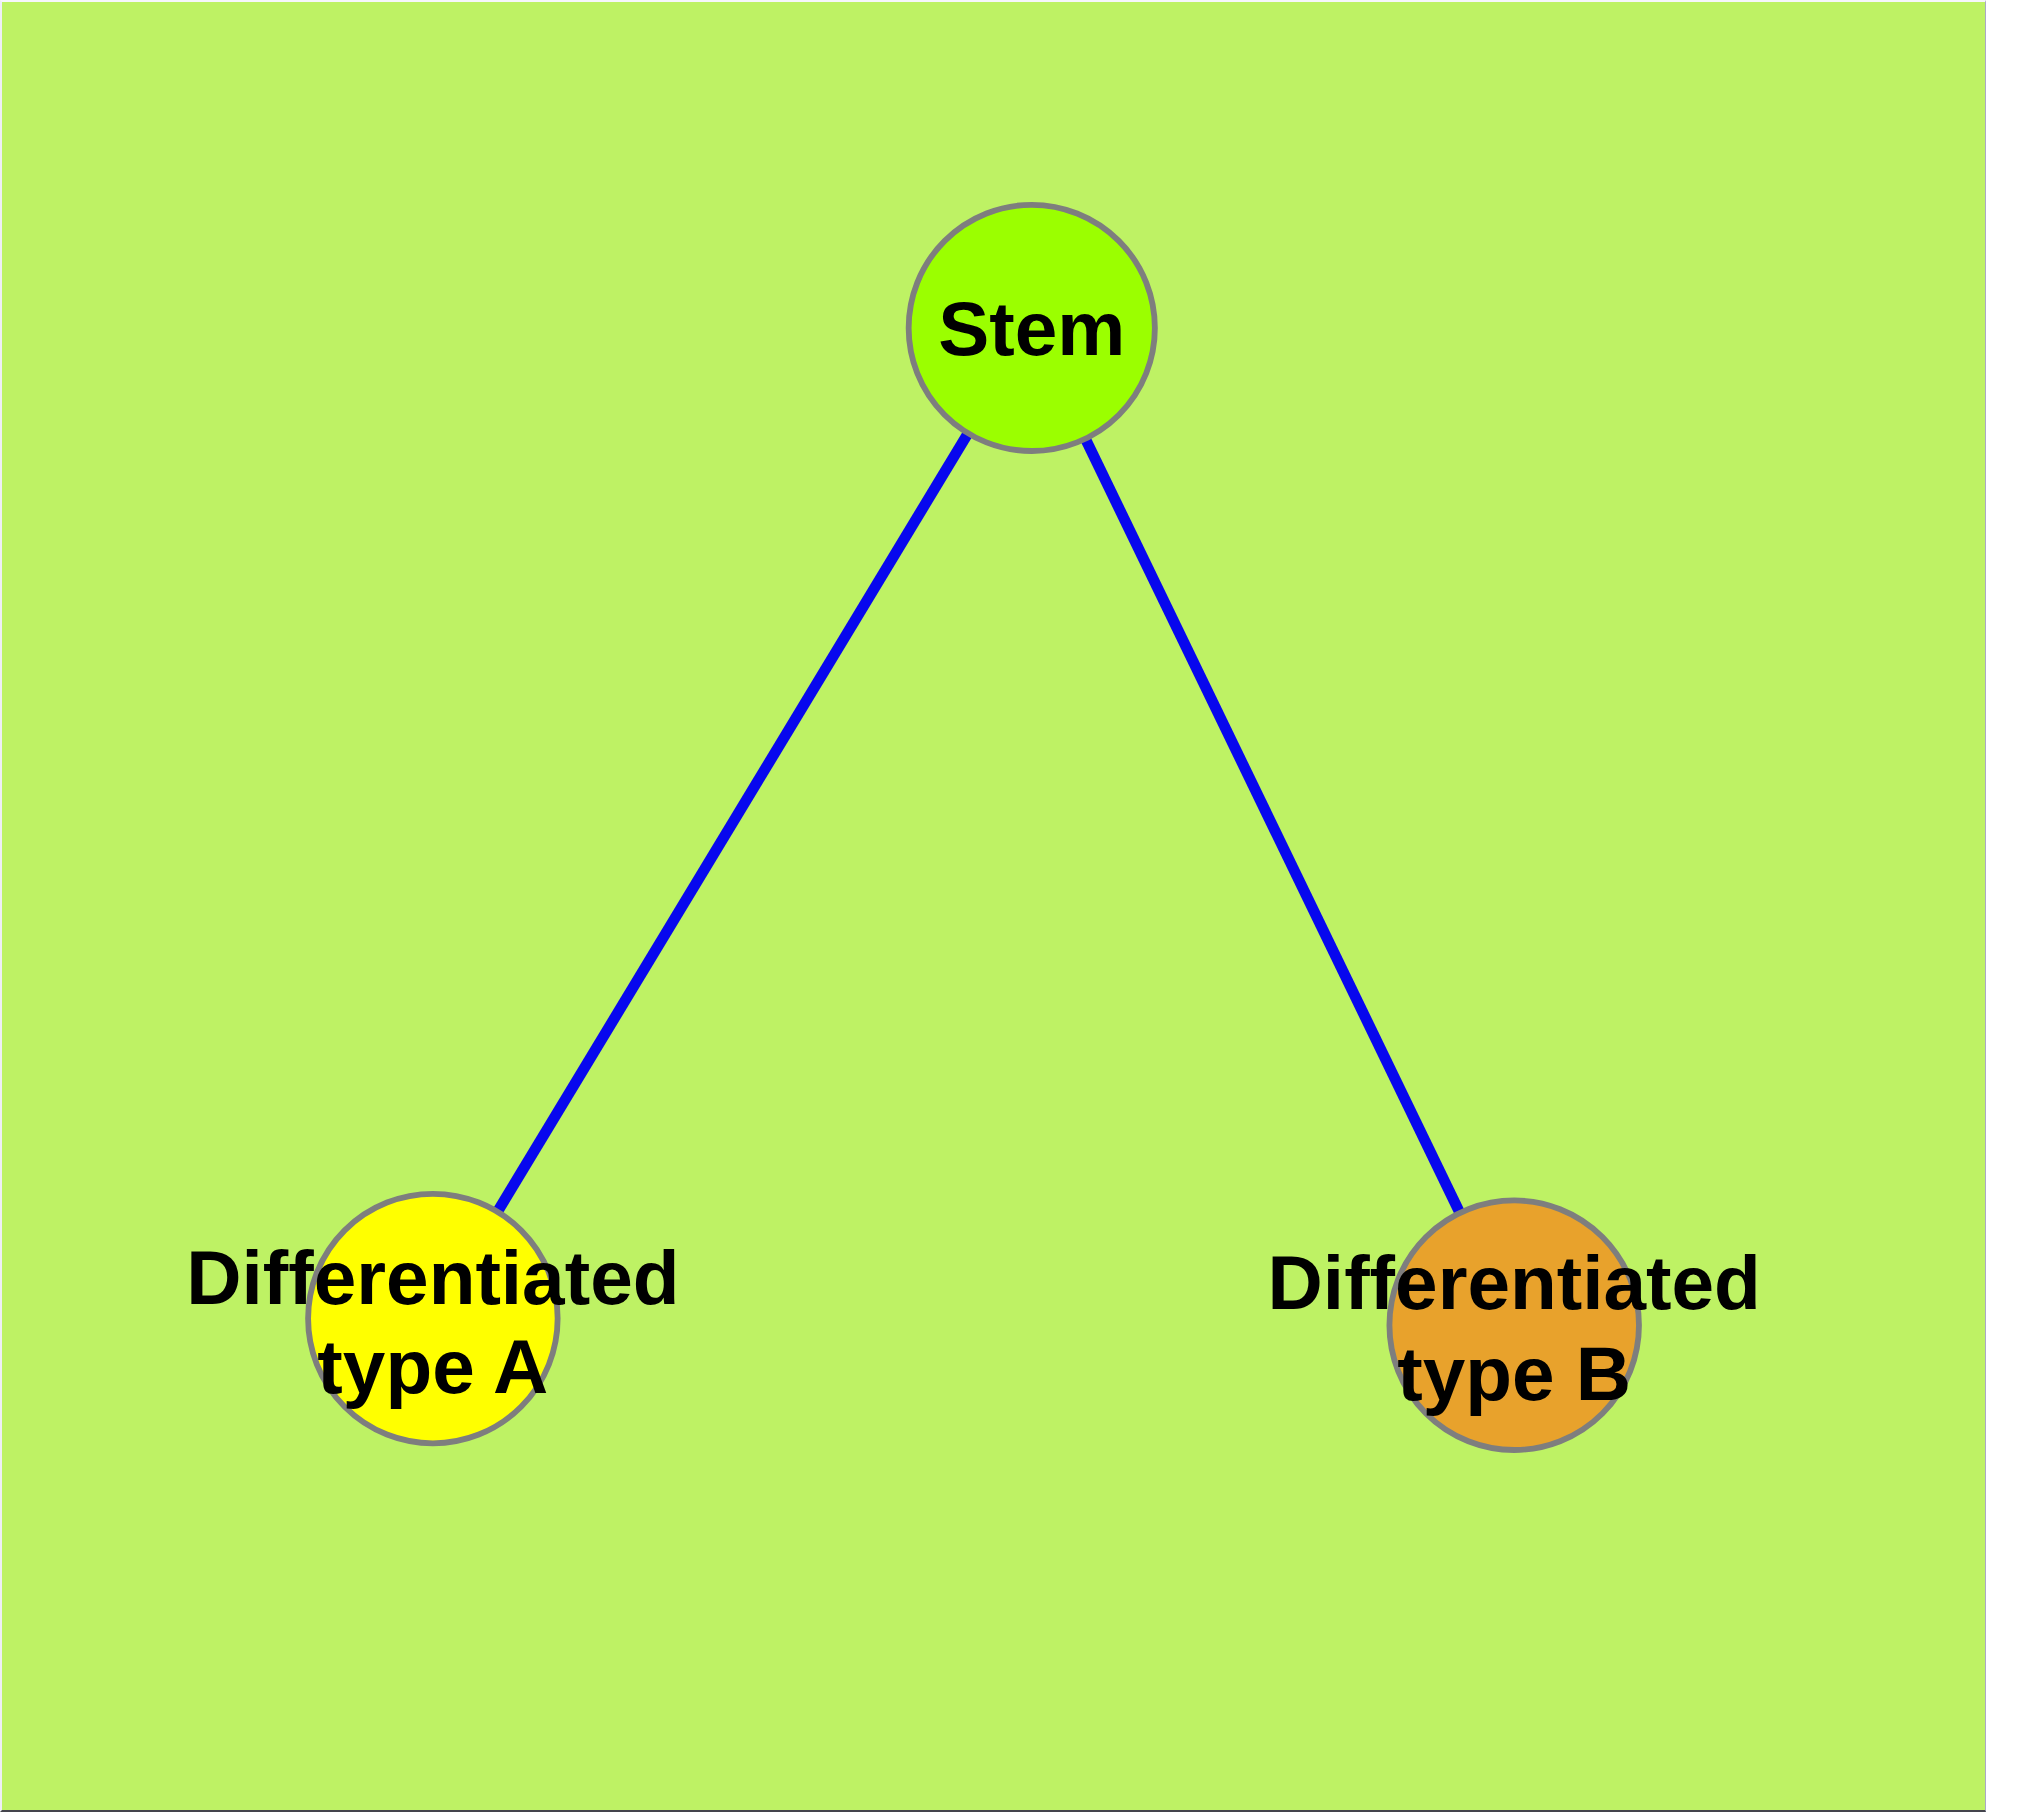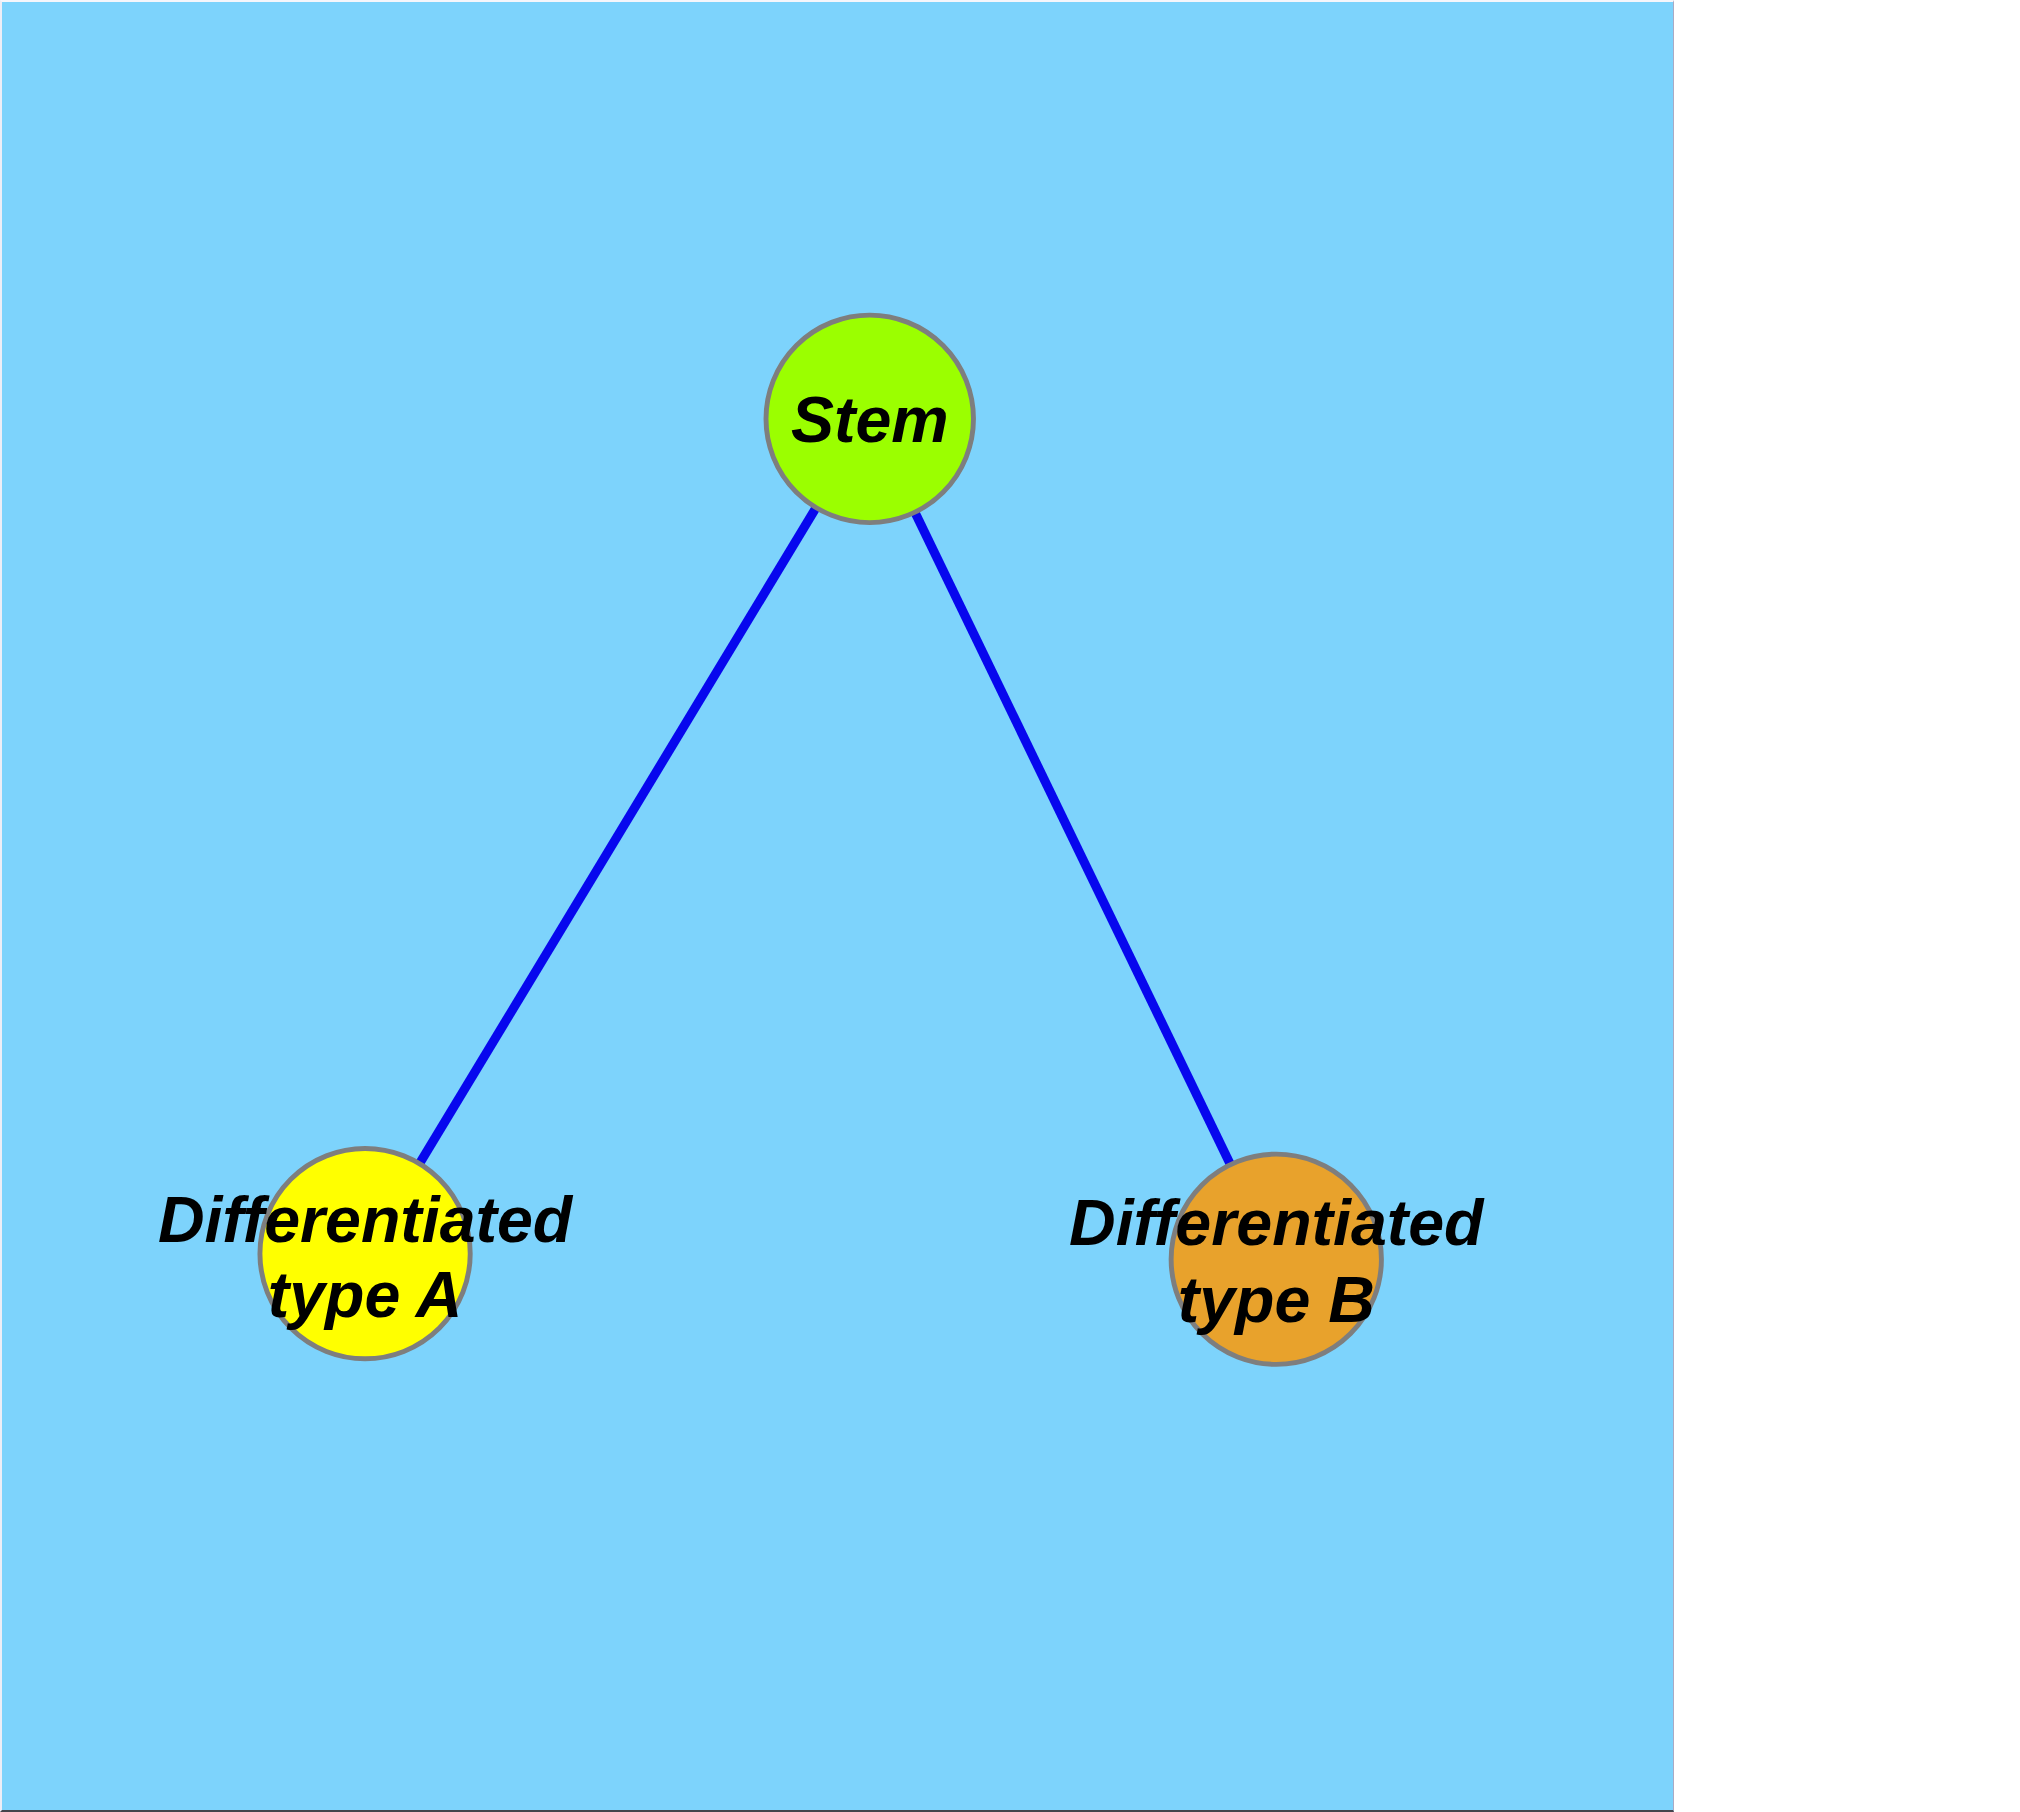--- a/index.html
+++ b/index.html
@@ -3,29 +3,28 @@
 <meta charset="utf-8">
 <style>
   html, body {
     margin: 0;
     padding: 0;
     background: #ffffff;
     overflow: hidden;
   }
   .stage {
     position: relative;
-    width: 1674px;
+    width: 1986px;
     height: 1812px;
     box-sizing: border-box;
     border-top: 2.5px solid #f6f6fb;
     border-left: 2.5px solid #eeeef6;
     border-right: 1.7px solid #aaaac4;
     border-bottom: 2.5px solid #44444c;
-    background: #7dd3fc;
-    font-style: italic;
+    background: #bef264;
   }
   .graph-canvas {
     position: absolute;
     inset: 0;
     width: 100%;
     height: 100%;
     display: block;
   }
   .edge-line {
     stroke-width: 13px;

